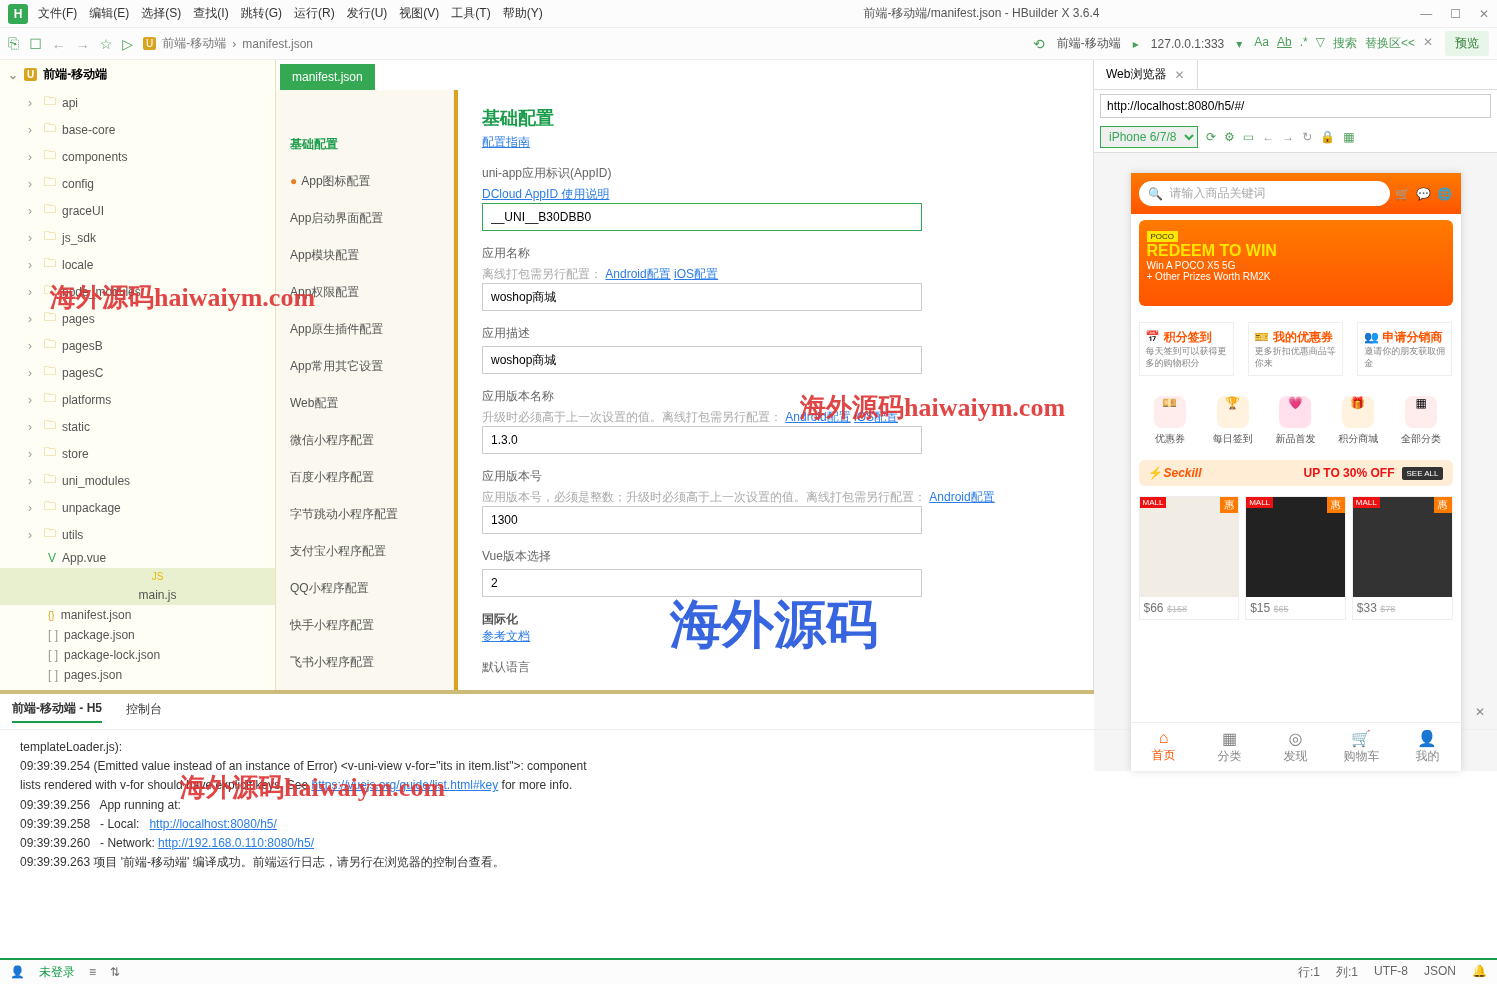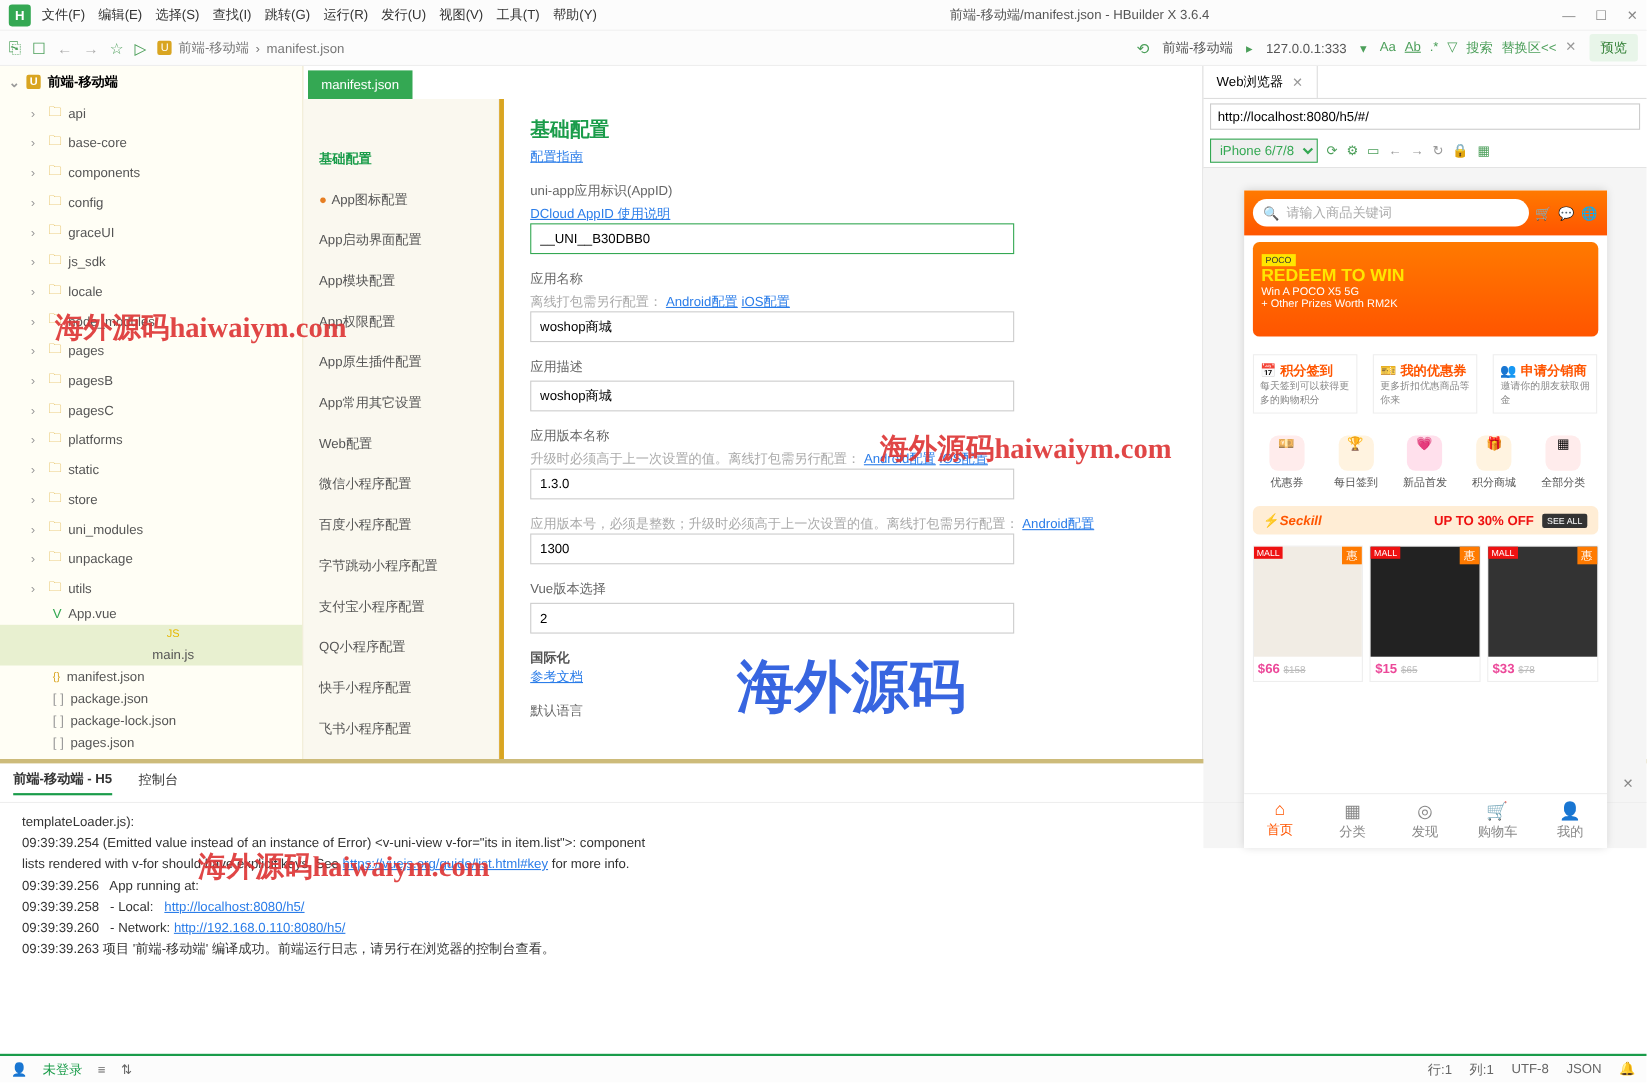--- a/index.html
+++ b/index.html
@@ -76,21 +76,21 @@
 .seckill { margin:4px 8px; background:#ffedd5; border-radius:6px; padding:6px 10px; display:flex; align-items:center; }
 .seckill .sk { color:#ff5500; font-weight:bold; font-style:italic; }
 .seckill .off { color:#e11; font-weight:bold; margin-left:auto; margin-right:8px; }
 .seckill .all { background:#333; color:#fff; font-size:8px; padding:2px 4px; border-radius:2px; }
 .prods { display:flex; gap:6px; padding:6px 8px; }
 .prod { flex:1; border:1px solid #eee; }
 .prod .pimg { height:100px; background:#f1ece4; position:relative; }
 .prod .mall { position:absolute; top:0; left:0; background:#e11; color:#fff; font-size:8px; padding:1px 3px; }
 .prod .hui { position:absolute; top:0; right:0; background:#ff7a00; color:#fff; font-size:10px; padding:1px 4px; }
 .prod .pp { padding:4px; }
-.prod .pp .pr { color:#ec4899; font-weight:bold; }
+.prod .pp .pr { color:#737373; font-weight:normal; }
 .prod .pp .old { color:#bbb; text-decoration:line-through; font-size:9px; }
 .shop-nav { position:absolute; bottom:0; left:0; right:0; display:flex; border-top:1px solid #eee; background:#fff; }
 .shop-nav .n { flex:1; text-align:center; padding:6px 0; color:#888; font-size:10px; }
 .shop-nav .n.act { color:#ff5500; }
 .shop-nav .n .ni { font-size:16px; display:block; }
 .console-wrap { height:268px; border-top:4px solid #cdbb7a; display:flex; flex-direction:column; }
 .console-tabs { display:flex; padding:6px 12px; gap:24px; border-bottom:1px solid #eee; align-items:center; }
 .console-tabs .ct { color:#333; padding-bottom:4px; }
 .console-tabs .ct.act { border-bottom:2px solid #1a9c4a; font-weight:bold; }
 .console-tabs .ct-icons { margin-left:auto; display:flex; gap:12px; color:#888; }
@@ -332,20 +332,21 @@
             <input value="woshop商城" style="">
           </div>
           <div class="field">
             <span class="lbl">应用版本名称</span>
             <span class="hint">升级时必须高于上一次设置的值。离线打包需另行配置：</span>
             <a class="link">Android配置</a>
             <a class="link">iOS配置</a><br>
             <input value="1.3.0" style="">
           </div>
           <div class="field">
+            <span class="lbl">应用版本号</span>
             <span class="hint">应用版本号，必须是整数；升级时必须高于上一次设置的值。离线打包需另行配置：</span>
             <a class="link">Android配置</a><br>
             <input value="1300" style="">
           </div>
           <div class="field">
             <span class="lbl">Vue版本选择</span>
             <input value="2" style="">
           </div>
           <div class="field">
             <span class="sec-h">国际化</span><br>

